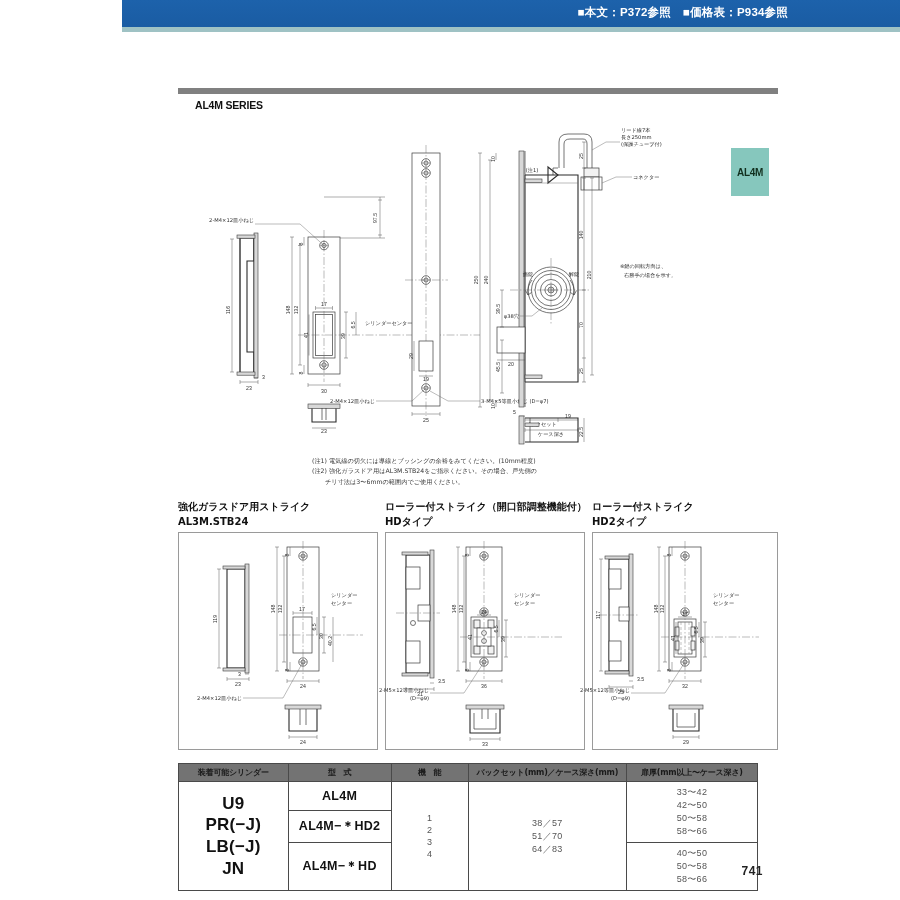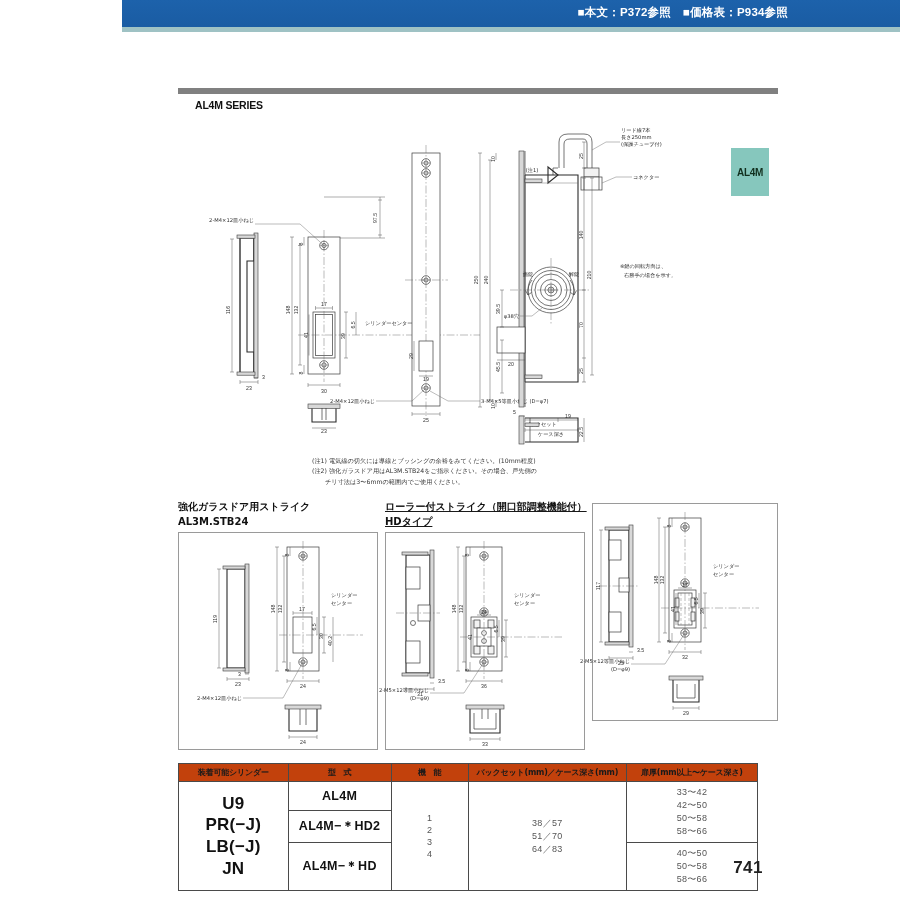--- a/index.html
+++ b/index.html
@@ -172,36 +172,36 @@
     color: #111;
     white-space: nowrap;
   }
   .strike-box {
     margin-top: 3px;
     border: 1px solid #9a9a9a;
     background: #fff;
     position: relative;
   }
   .c1 { left: 0; width: 200px; }
-  .c2 { left: 207px; width: 200px; text-decoration: underline; }
+  .c2 { left: 207px; width: 200px; }
   .c3 { left: 414px; width: 186px; }
   .c1 .strike-box { width: 198px; height: 216px; }
   .c2 .strike-box { width: 198px; height: 216px; }
   .c3 .strike-box { width: 184px; height: 216px; }
 
   
   .spec-table {
     position: absolute;
     left: 178px; top: 763px;
     width: 580px;
     border-collapse: collapse;
     font-family: "DejaVu Sans", sans-serif;
   }
   .spec-table th {
-    background: #c2410c;
+    background: #737373;
     border: 1px solid #4a4a4a;
     font-size: 8px;
     font-weight: bold;
     color: #1a1a1a;
     padding: 3px 2px;
     text-align: center;
     letter-spacing: -0.2px;
     white-space: nowrap;
   }
   .spec-table td {
@@ -241,21 +241,21 @@
     color: #555;
     line-height: 1.45;
     letter-spacing: .3px;
   }
 
   
   .page-num {
     position: absolute;
     right: 137px;
     bottom: 22px;
-    font-size: 17px;
+    font-size: 12px;
     font-weight: bold;
     color: #222;
     letter-spacing: .5px;
   }
 </style>
 </head>
 <body>
 
 <div class="page">
 
@@ -693,20 +693,24 @@
             <path class="ln" d="M96 176 L96 186 M102 176 L102 186"></path>
             <path class="dim" d="M84 206 L114 206"></path>
             <path class="dim" d="M84 204 L84 208 M114 204 L114 208"></path>
             <text class="tn" x="99" y="213" text-anchor="middle">33</text>
           </g>
         </svg>
       </div>
     </div>
 
     <div class="strike-col c3">
+      <div class="strike-title">
+        <div>ローラー付ストライク</div>
+        <div>HD2タイプ</div>
+      </div>
       <div class="strike-box">
         <svg width="184" height="216" viewBox="0 0 184 216">
           <g>
             <path class="ln-th" d="M16 26 L16 138 L36 138 L36 26 Z" fill="#ffffff"></path>
             <rect class="filld" x="36" y="21" width="4" height="122"></rect>
             <rect class="filld" x="12" y="23" width="24" height="3"></rect>
             <rect class="filld" x="12" y="138" width="24" height="3"></rect>
             <rect class="fillw" x="16" y="36" width="12" height="20"></rect>
             <rect class="fillw" x="16" y="108" width="12" height="20"></rect>
             <rect class="fillw" x="26" y="74" width="10" height="14"></rect>

